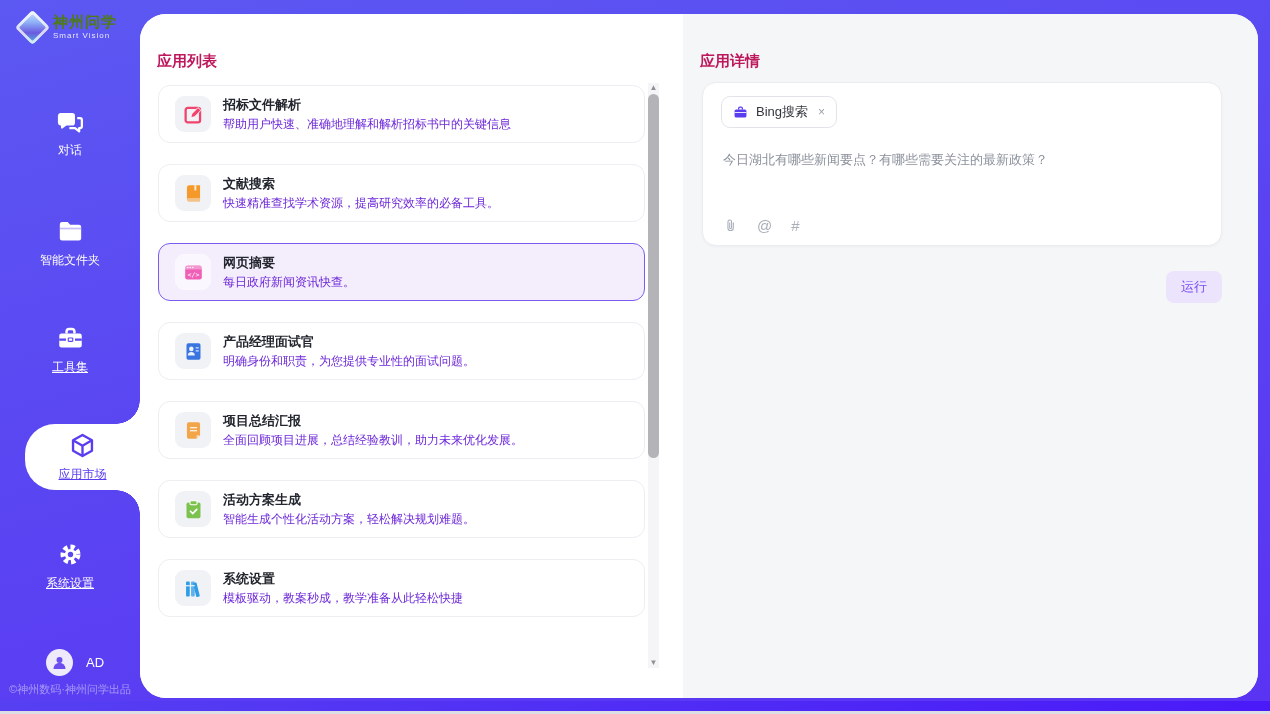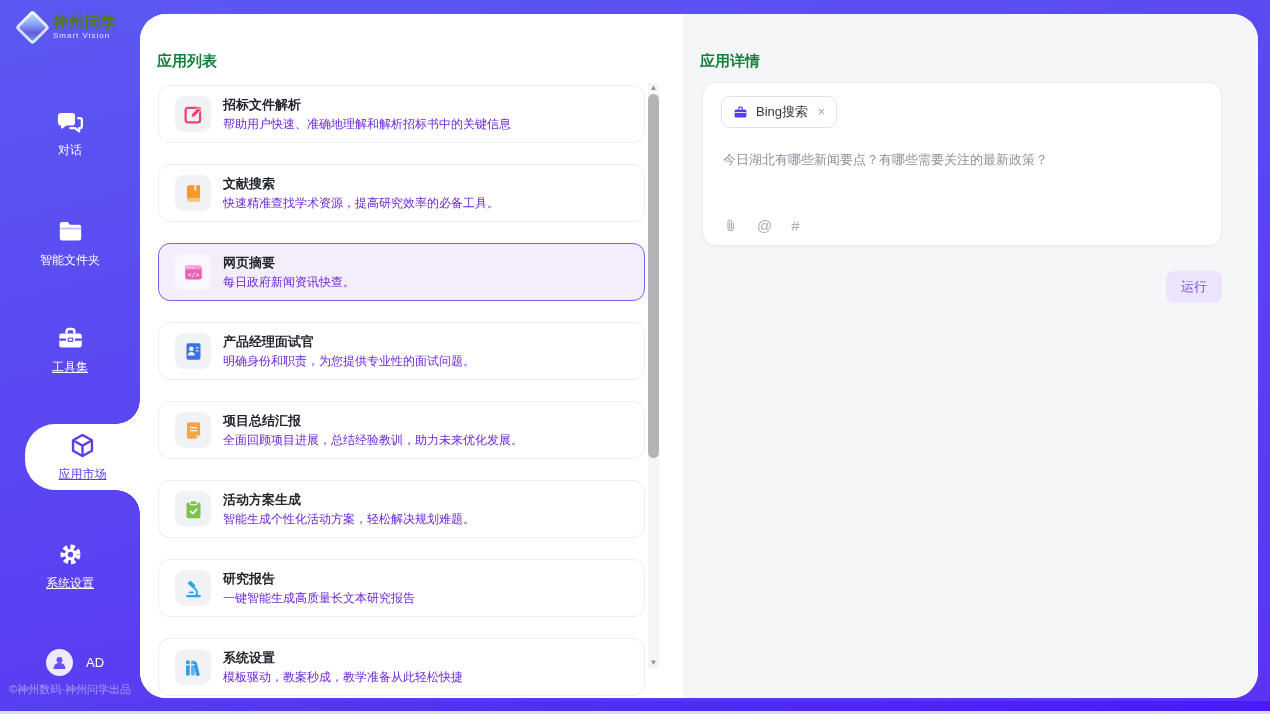--- a/index.html
+++ b/index.html
@@ -48,21 +48,21 @@
   .user-name{color:#fff;font-size:13px;}
   .copyright{position:absolute;bottom:17px;left:0;width:140px;text-align:center;
     color:rgba(255,255,255,.45);font-size:11px;}
 
   
   .content{position:absolute;left:140px;top:14px;right:12px;bottom:16px;
     border-radius:26px;overflow:hidden;display:flex;background:#fff;}
 
   
   .list-panel{width:543px;background:#fff;position:relative;flex:none;}
-  .panel-title{position:absolute;top:26px;left:17px;font-size:15px;font-weight:700;color:#15803d;}
+  .panel-title{position:absolute;top:26px;left:17px;font-size:15px;font-weight:700;color:#be185d;}
   .cards{position:absolute;top:71px;left:18px;width:487px;bottom:0;overflow:hidden;}
   .card{position:relative;height:56px;border:1px solid #ededf2;border-radius:12px;
     margin-bottom:21px;background:#fff;cursor:pointer;}
   .card.selected{background:#f4eefc;border:1.5px solid #7a5cf0;}
   .tile{position:absolute;left:16px;top:10px;width:36px;height:36px;border-radius:9px;
     background:#f1f2f6;display:flex;align-items:center;justify-content:center;}
   .card.selected .tile{background:#fbf7ff;}
   .tile svg{width:21px;height:21px;}
   .card-title{position:absolute;left:64px;top:10px;font-size:13px;font-weight:700;color:#23262e;}
   .card-desc{position:absolute;left:64px;top:30px;font-size:12px;color:#6d28d9;white-space:nowrap;}
@@ -242,32 +242,20 @@
               <rect x="8" y="2" width="8" height="4.5" rx="1.2" fill="#7cc24e" stroke="#fff" stroke-width="1.2"></rect>
               <path d="M8.5 14l2.6 2.6 4.6-4.8" fill="none" stroke="#fff" stroke-width="2" stroke-linecap="round"></path>
             </svg>
           </span>
         <span class="card-title">活动方案生成</span>
         <span class="card-desc">智能生成个性化活动方案，轻松解决规划难题。</span>
       </div>
         <div class="card">
         <span class="tile">
             <svg viewBox="0 0 24 24">
-              <path d="M8.5 2.8l6 6-3.2 3.2-6-6z" fill="#2aa7e8"></path>
-              <path d="M13 11.5a6 6 0 012 8.5" fill="none" stroke="#2aa7e8" stroke-width="2.2" stroke-linecap="round"></path>
-              <rect x="3.5" y="19.5" width="17" height="2.4" rx="1.2" fill="#2aa7e8"></rect>
-              <rect x="6.5" y="15.5" width="6" height="2" rx="1" fill="#2aa7e8"></rect>
-            </svg>
-          </span>
-        <span class="card-title">研究报告</span>
-        <span class="card-desc">一键智能生成高质量长文本研究报告</span>
-      </div>
-        <div class="card">
-        <span class="tile">
-            <svg viewBox="0 0 24 24">
               <rect x="3.5" y="4" width="4.2" height="17" rx="1" fill="#2f9ce8"></rect>
               <rect x="9.2" y="4" width="4.2" height="17" rx="1" fill="#2f9ce8" opacity=".75"></rect>
               <rect x="13.2" y="5.2" width="4.2" height="16.5" rx="1" transform="rotate(-14 15.3 13.4)" fill="#2f9ce8"></rect>
               <rect x="3.5" y="8" width="4.2" height="1.6" fill="#fff" opacity=".8"></rect>
               <rect x="9.2" y="8" width="4.2" height="1.6" fill="#fff" opacity=".8"></rect>
             </svg>
           </span>
         <span class="card-title">系统设置</span>
         <span class="card-desc">模板驱动，教案秒成，教学准备从此轻松快捷</span>
       </div>

